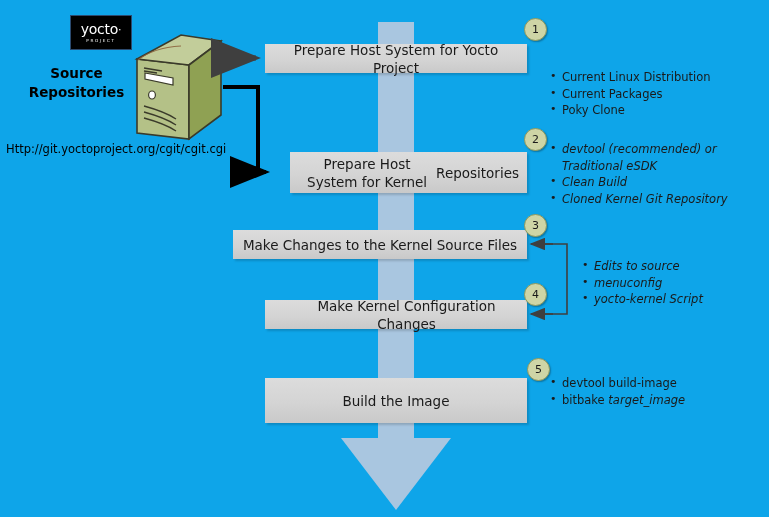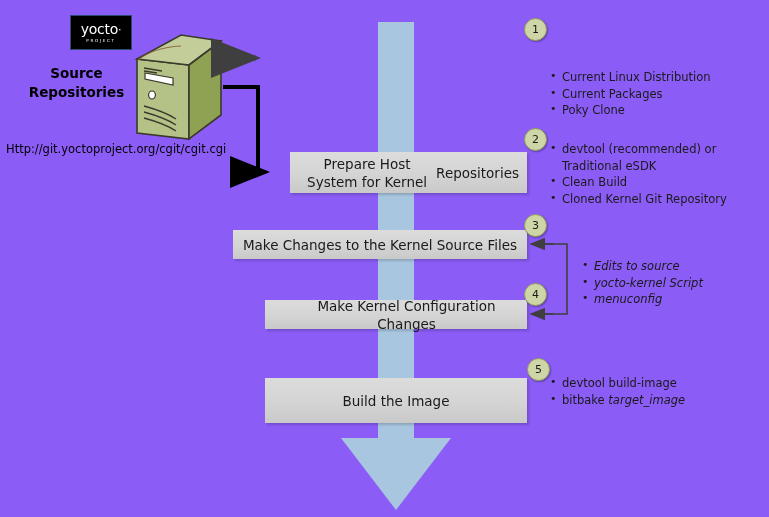--- a/index.html
+++ b/index.html
@@ -7,21 +7,21 @@
     padding: 0;
     background: #ffffff;
   }
   body {
     font-family: "DejaVu Sans", sans-serif;
   }
   #canvas {
     position: relative;
     width: 769px;
     height: 517px;
-    background: #8b5cf6;
+    background: #0ea5e9;
     overflow: hidden;
   }
 
   
   .yocto-logo {
     position: absolute;
     left: 70px;
     top: 15px;
     width: 62px;
     height: 35px;
@@ -235,39 +235,42 @@
     <line x1="223" y1="58" x2="256" y2="58" stroke="#3f3f3f" stroke-width="5" marker-end="url(#ah-dark)"></line>
 
     <path d="M223,87 L258,87 L258,172 L254,172" fill="none" stroke="#000000" stroke-width="4"></path>
     <line x1="252" y1="172" x2="266" y2="172" stroke="#000000" stroke-width="4" marker-end="url(#ah-black)"></line>
 
     <path d="M540,244 L567,244 L567,314 L540,314" fill="none" stroke="#3f3f3f" stroke-width="1.6"></path>
     <line x1="553" y1="244" x2="531" y2="244" stroke="#3f3f3f" stroke-width="1.6" marker-end="url(#ah-left)"></line>
     <line x1="553" y1="314" x2="531" y2="314" stroke="#3f3f3f" stroke-width="1.6" marker-end="url(#ah-left)"></line>
   </svg>
 
+  <div class="pbox" style="left:265px; top:44px; width:262px; height:29px;">
+    <span>Prepare Host System for Yocto Project</span>
+  </div>
   <div class="badge" style="left:524px; top:18px;">
     <span>1</span>
   </div>
   <div class="bullets" style="left:550px; top:41px;margin-top:28px;">
     <ul>
       <li>Current Linux Distribution</li>
       <li>Current Packages</li>
       <li>Poky Clone</li>
     </ul>
   </div>
 
   <div class="pbox" style="left:290px; top:152px; width:237px; height:41px; flex-direction:row;">
     <span>Prepare Host System for Kernel</span>
     <span>Repositories</span>
   </div>
   <div class="badge" style="left:524px; top:128px;">
     <span>2</span>
   </div>
-  <div class="bullets" style="left:550px; top:141px;">
+  <div class="bullets" style="left:550px; top:141px;font-style:italic;">
     <ul>
       <li class="wrap">devtool (recommended) or Traditional eSDK</li>
       <li>Clean Build</li>
       <li>Cloned Kernel Git Repository</li>
     </ul>
   </div>
 
   <div class="pbox" style="left:233px; top:230px; width:294px; height:29px;">
     <span>Make Changes to the Kernel Source Files</span>
   </div>
@@ -278,22 +281,22 @@
   <div class="pbox" style="left:265px; top:300px; width:262px; height:29px;padding-left:29px;">
     <span>Make Kernel Configuration Changes</span>
   </div>
   <div class="badge" style="left:524px; top:283px;">
     <span>4</span>
   </div>
 
   <div class="bullets" style="left:582px; top:258px;font-style:italic;">
     <ul>
       <li>Edits to source</li>
+      <li>menuconfig</li>
       <li>yocto-kernel Script</li>
-      <li>menuconfig</li>
     </ul>
   </div>
 
   <div class="pbox" style="left:265px; top:378px; width:262px; height:45px;">
     <span>Build the Image</span>
   </div>
   <div class="badge" style="left:527px; top:358px;">
     <span>5</span>
   </div>
   <div class="bullets" style="left:550px; top:375px;">

